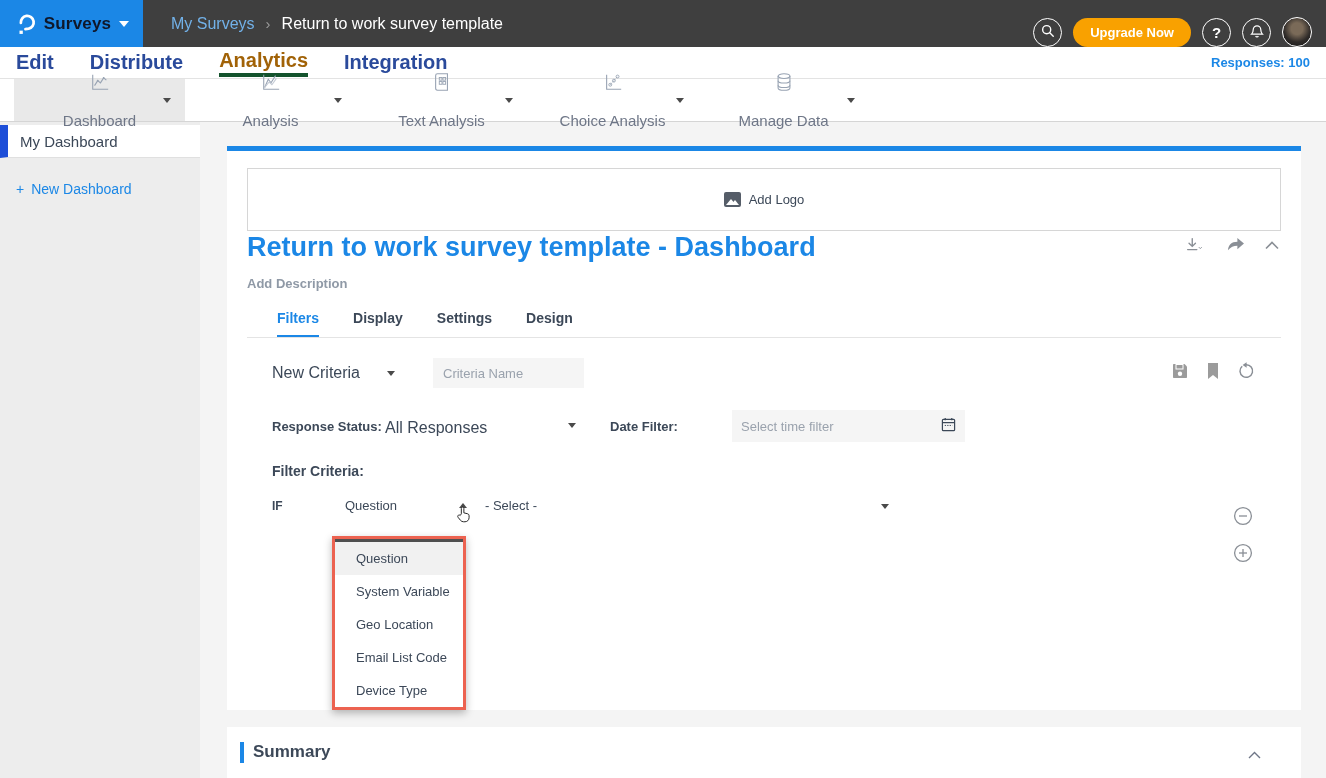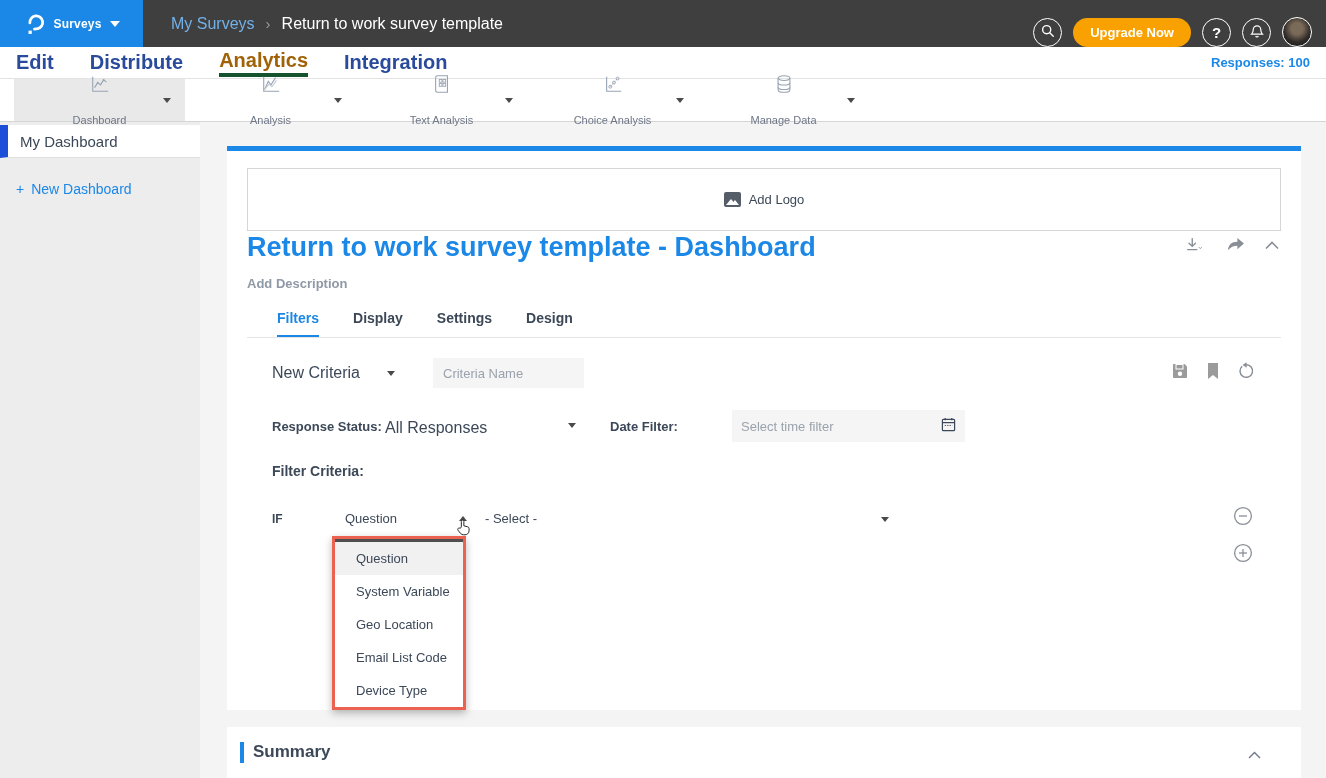--- a/index.html
+++ b/index.html
@@ -2,42 +2,42 @@
 <html><head>
 <meta charset="utf-8">
 <style>
   * { margin:0; padding:0; box-sizing:border-box; }
   html,body { width:1326px; height:778px; overflow:hidden; }
   body { font-family:"Liberation Sans", sans-serif; background:#f4f4f4; color:#3c4858; }
 
   
   .topbar { height:47px; background:#3f3f3f; display:flex; align-items:center; position:relative; }
   .brand { width:143px; height:47px; background:#1b87e6; display:flex; align-items:center; justify-content:center; gap:8px; cursor:pointer; }
-  .brand-label { color:#ffffff; font-size:12px; font-weight:700; letter-spacing:.2px; }
+  .brand-label { color:#0f172a; font-size:17px; font-weight:700; letter-spacing:.2px; }
   .caret-down-w { width:0; height:0; border-left:5px solid transparent; border-right:5px solid transparent; border-top:6px solid #fff; }
   .breadcrumb { display:flex; align-items:center; margin-left:28px; gap:11px; font-size:16px; }
   .crumb-parent { color:#72b1e8; cursor:pointer; }
   .crumb-sep { color:#9b9b9b; font-size:15px; }
   .crumb-current { color:#ffffff; }
   .topbar-right { position:absolute; right:14px; top:0; height:47px; display:flex; align-items:flex-end; gap:11px; }
   .circle-btn { width:29px; height:29px; border:1.6px solid #fff; border-radius:50%; display:flex; align-items:center; justify-content:center; color:#fff; font-size:15px; font-weight:700; cursor:pointer; background:transparent; }
   .upgrade-btn { height:29px; border:none; border-radius:15px; background:#f9a100; color:#fff; font-family:"Liberation Sans",sans-serif; font-size:13px; font-weight:700; padding:0 17px; cursor:pointer; }
   .avatar { width:30px; height:30px; border:1.6px solid #fff; border-radius:50%; background:radial-gradient(circle at 50% 38%, #7a6a58 0 26%, #2e2a28 60%, #151515 100%); cursor:pointer; }
 
   
   .subnav { height:31px; background:#fff; display:flex; align-items:center; padding:0 16px; position:relative; }
   .subnav-item { font-size:20px; font-weight:700; color:#2a4a9b; margin-right:36px; cursor:pointer; padding-bottom:1px; }
   .subnav-item.active { color:#a16207; border-bottom:4px solid #14532d; }
   .responses { position:absolute; right:16px; font-size:13px; font-weight:700; color:#1b87e6; }
 
   
   .toolbar { height:44px; background:#fff; border-top:1px solid #e3e3e3; border-bottom:1px solid #d5d5d5; display:flex; padding-left:14px; }
   .tool-group { width:171px; height:100%; position:relative; display:flex; flex-direction:column; align-items:center; justify-content:center; cursor:pointer; }
   .tool-group.active { background:#e9e9e9; }
-  .tool-label { font-size:11px; color:#6e7687; margin-top:20px; }
+  .tool-label { font-size:15px; color:#6e7687; margin-top:20px; }
   .tool-caret { position:absolute; right:14px; top:19px; width:0; height:0; border-left:4px solid transparent; border-right:4px solid transparent; border-top:5px solid #4a4a4a; }
   .tool-icon svg { display:block; }
 
   
   .body-row { display:flex; height:656px; }
   .sidebar { width:200px; background:#ededed; flex:none; padding-top:3px; }
   .side-item { height:33px; line-height:33px; background:#fff; border-left:8px solid #1d4ed8; border-bottom:1px solid #e0e0e0; font-size:15px; color:#3c4858; padding-left:12px; cursor:pointer; }
   .new-dash { margin-top:23px; padding-left:16px; font-size:14px; color:#1b87e6; cursor:pointer; display:flex; gap:7px; align-items:center; }
 
   .main { flex:1; position:relative; }
@@ -70,21 +70,21 @@
   .panel-icons { position:absolute; right:46px; top:216px; display:flex; gap:17px; }
   .panel-icons .act { cursor:pointer; }
 
   .row-status { position:absolute; left:45px; top:264px; height:32px; width:980px; }
   .date-input-wrap { position:absolute; left:460px; top:0; width:233px; height:32px; background:#f5f5f5; display:flex; align-items:center; padding:0 9px; cursor:pointer; }
   .date-input { flex:1; border:none; background:transparent; font-size:13px; font-family:"Liberation Sans",sans-serif; color:#3c4858; }
   .date-input::placeholder { color:#9aa2ad; }
 
   .filter-criteria-lbl { position:absolute; left:45px; top:317px; font-size:14px; font-weight:700; color:#3c4858; }
 
-  .if-row { position:absolute; left:45px; top:363px; width:985px; height:20px; }
+  .if-row { position:absolute; left:45px; top:350px; width:985px; height:20px; }
   .if-lbl { position:absolute; left:0; top:3px; font-size:12px; font-weight:700; }
   .if-field { position:absolute; left:73px; top:2px; font-size:13px; color:#3c4858; cursor:pointer; }
   .if-field-caret { position:absolute; left:187px; top:7px; }
   .if-select { position:absolute; left:213px; top:2px; font-size:13px; color:#3c4858; cursor:pointer; }
   .if-select-caret { position:absolute; left:609px; top:8px; }
   .cursor-hand { position:absolute; left:183px; top:9px; pointer-events:none; }
 
   .row-actions { position:absolute; right:48px; top:360px; display:flex; flex-direction:column; gap:13px; align-items:center; }
   .row-actions .act { cursor:pointer; }
 

